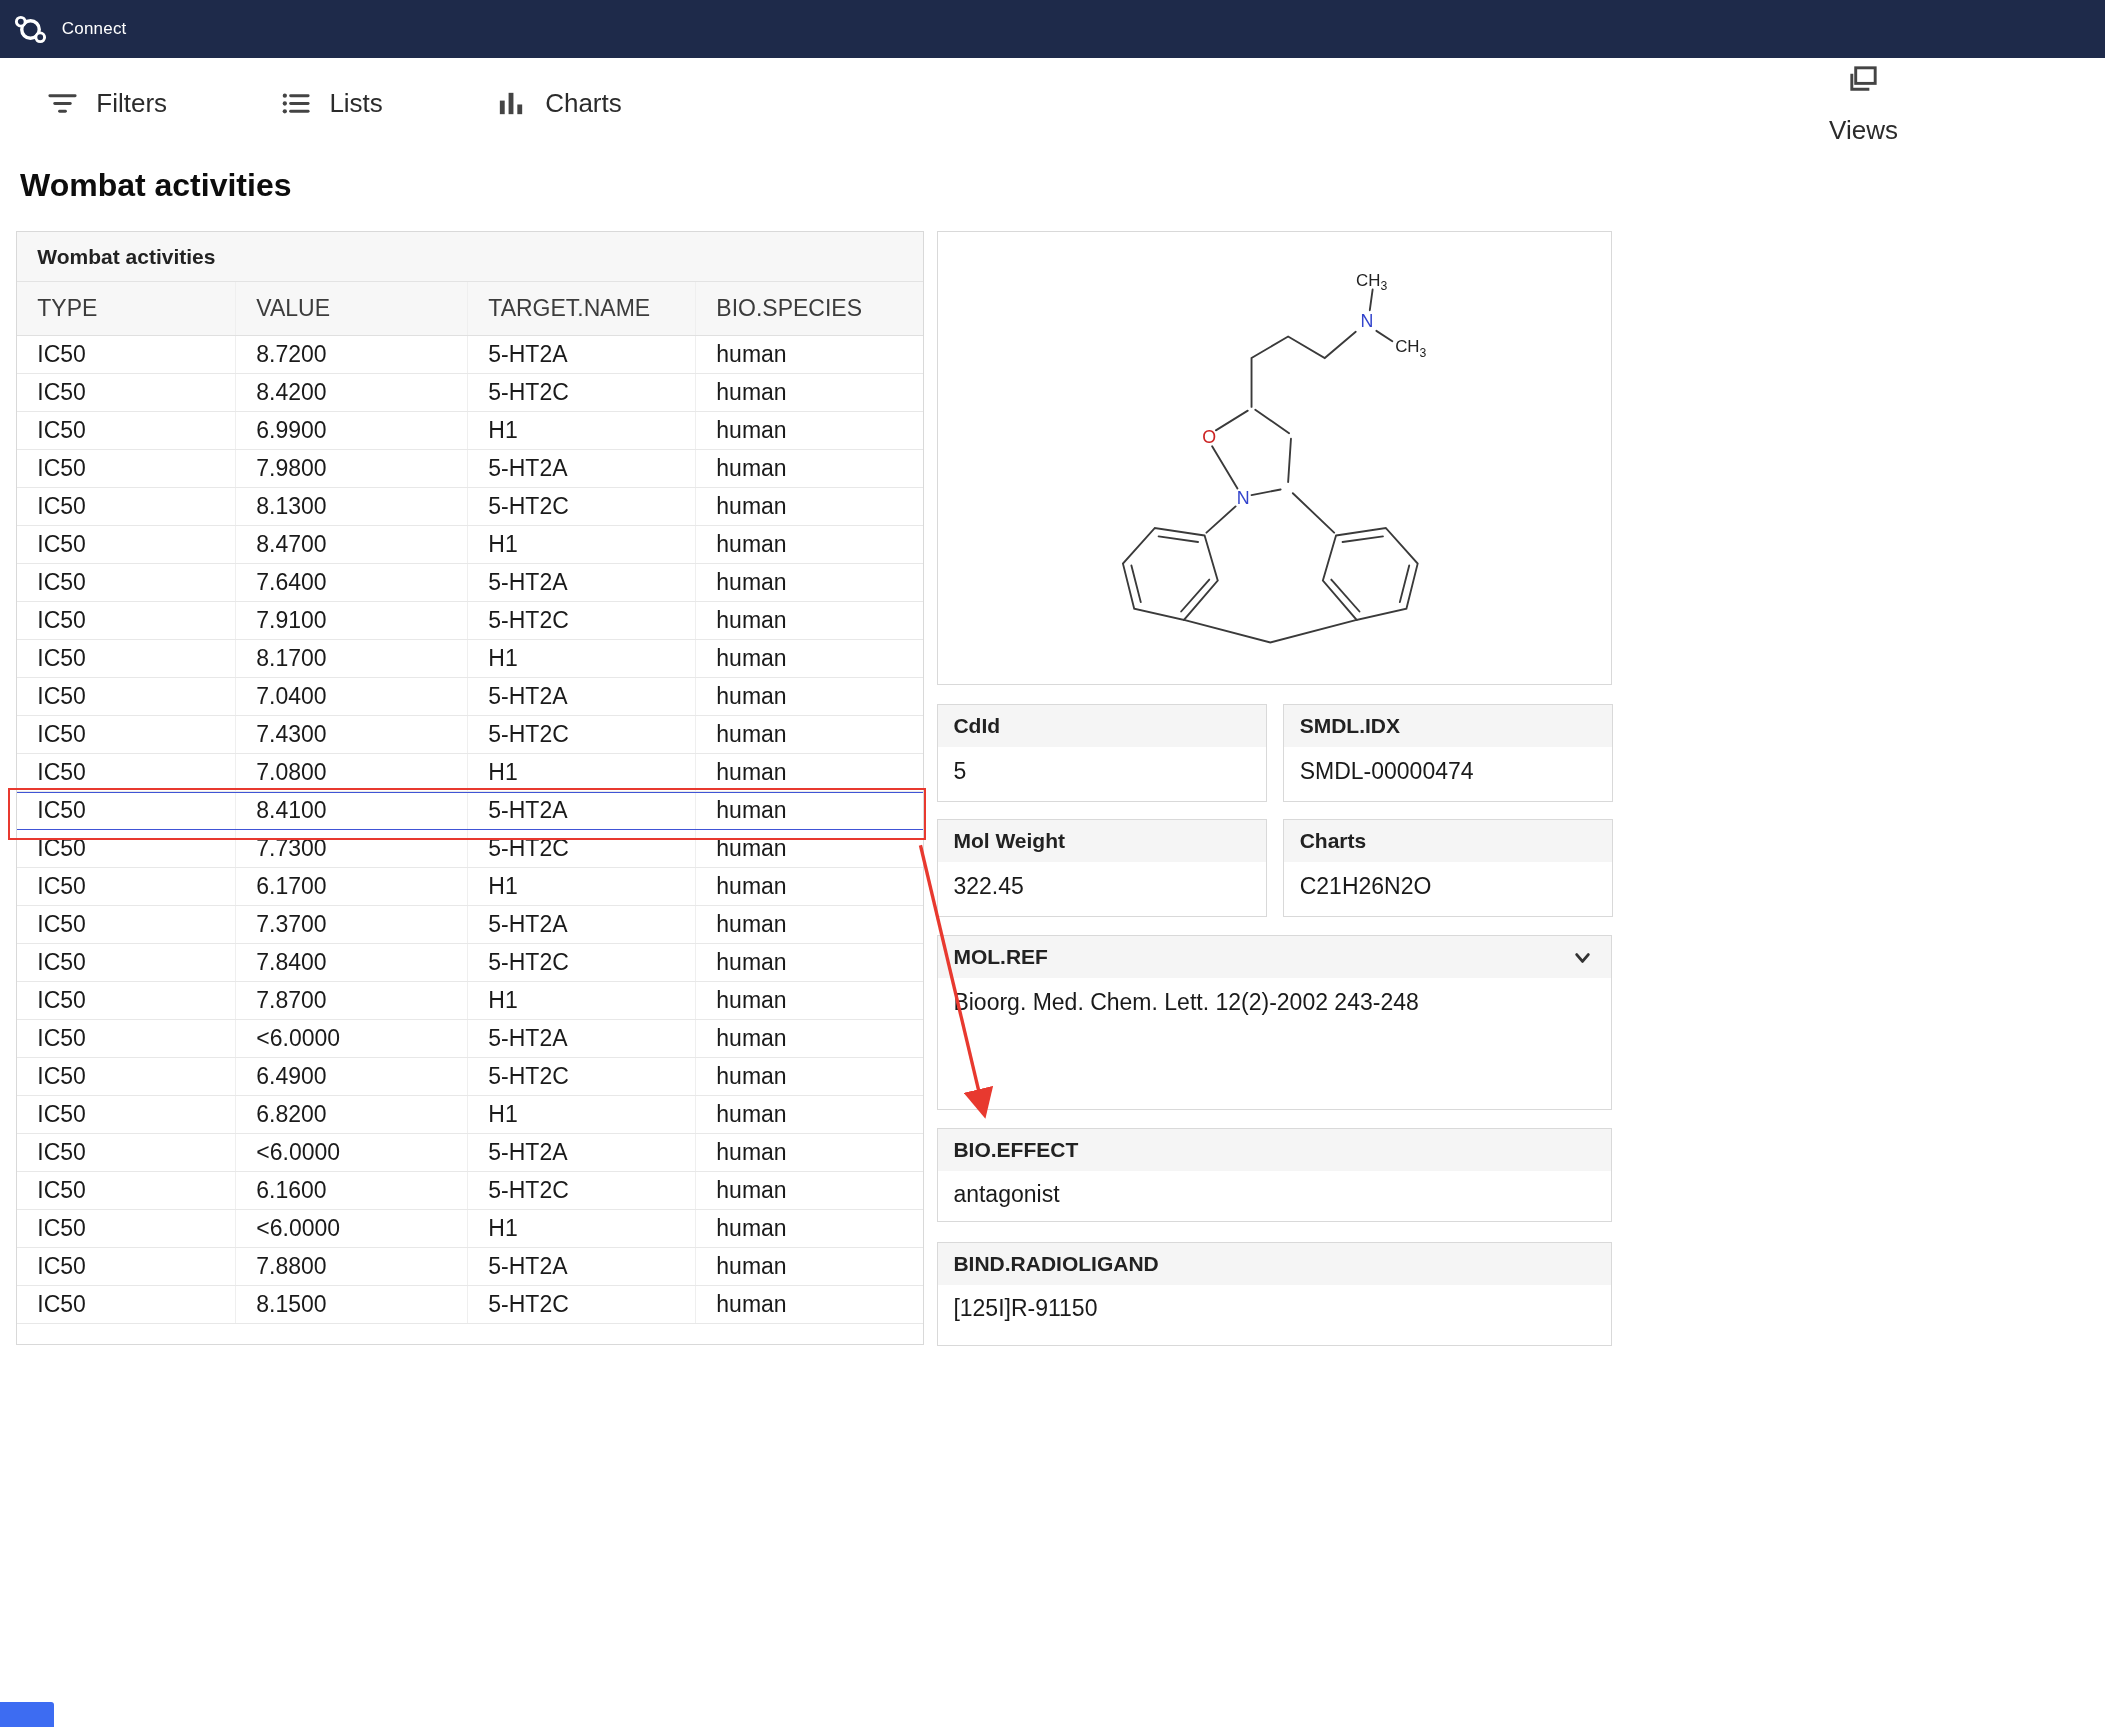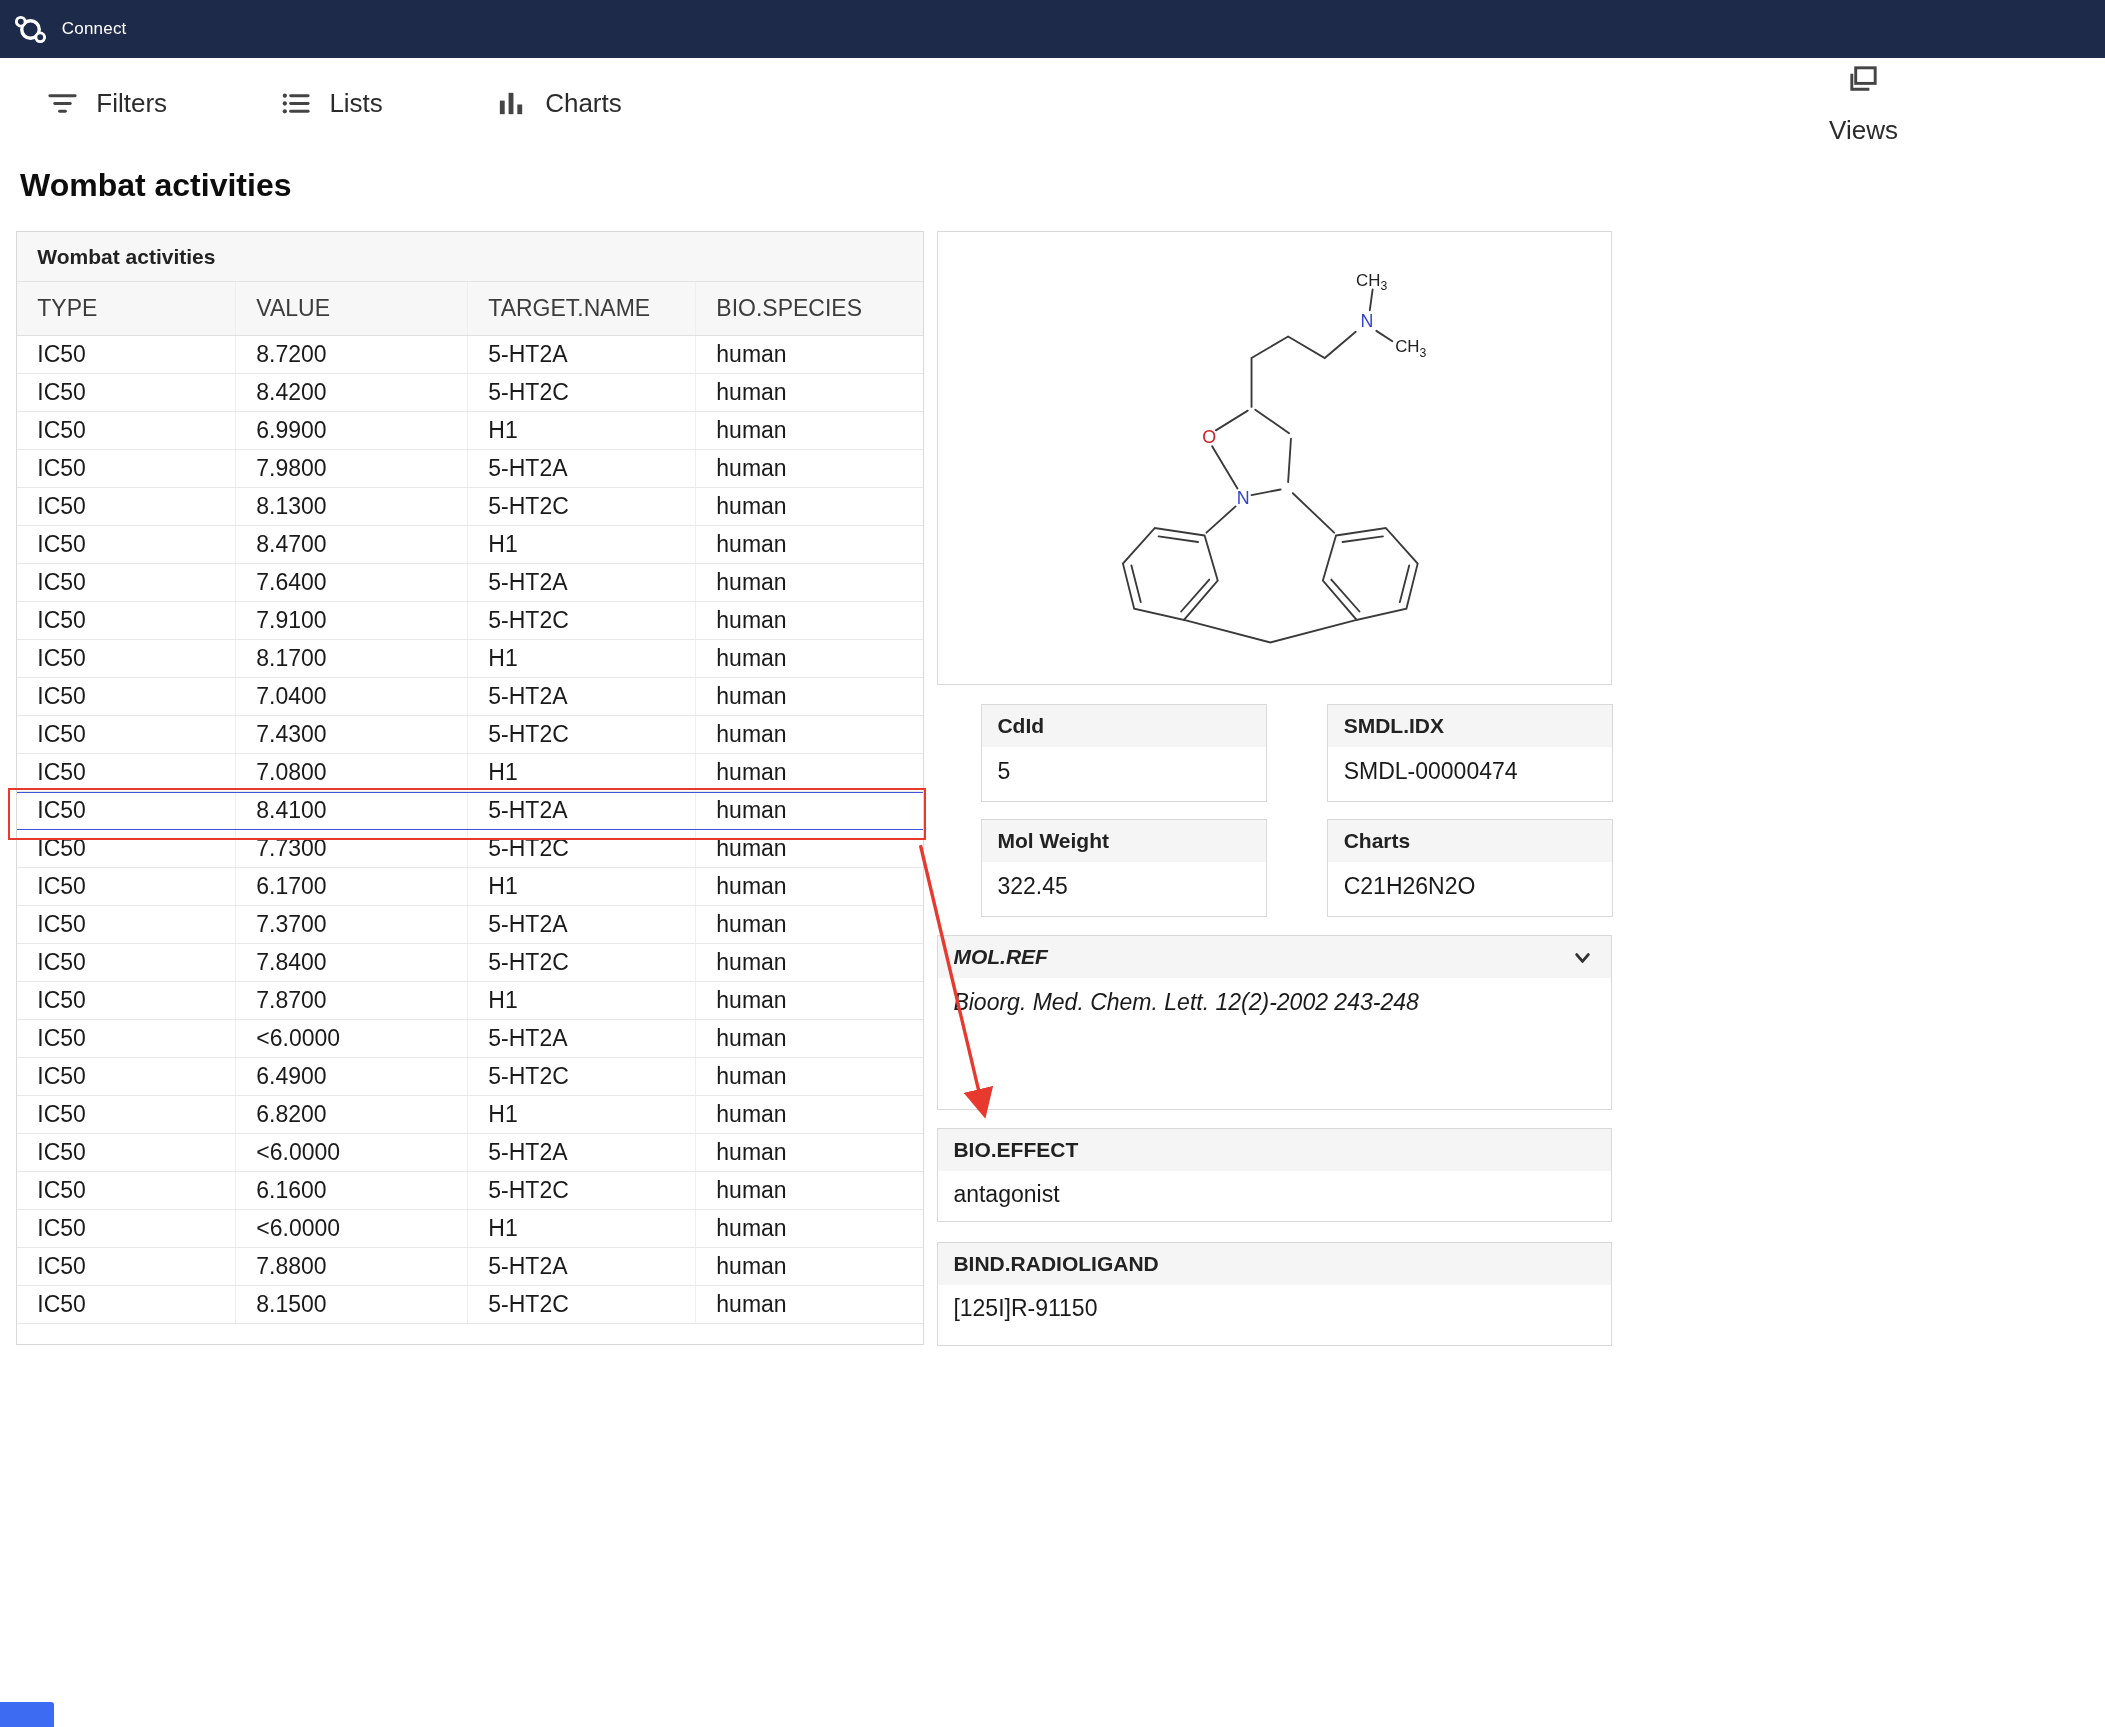--- a/index.html
+++ b/index.html
@@ -70,22 +70,22 @@
     height: 42px; line-height: 42px; padding: 0 15.4px; background: #f5f5f5;
     font-size: 21px; font-weight: bold; color: #222;
   }
   .card-header.flex { display: flex; align-items: center; justify-content: space-between; }
   .card-value { padding: 10.6px 15.4px 0 15.4px; font-size: 23px; color: #1a1a1a; }
   .structure-card { height: 454px; display: flex; align-items: center; justify-content: center; }
   .card-grid {
     margin-top: 19px; display: grid; grid-template-columns: 330px 330px;
     column-gap: 16.3px; row-gap: 17.3px;
   }
-  .small-card { height: 98px; margin-left: 44px; }
-  .molref-card { margin-top: 18px; height: 175px; font-style: italic; }
+  .small-card { height: 98px; }
+  .molref-card { margin-top: 18px; height: 175px; }
   .bioeffect-card { margin-top: 17.3px; height: 94px; }
   .bind-card { margin-top: 20px; height: 104px; }
   .chev { display: inline-flex; cursor: pointer; }
 
   
   .annotation-rect {
     position: absolute; left: 7.7px; top: 788px; width: 918px; height: 52px;
     border: 2.9px solid #e8392f; pointer-events: none; z-index: 10;
   }
   .annotation-arrow {

